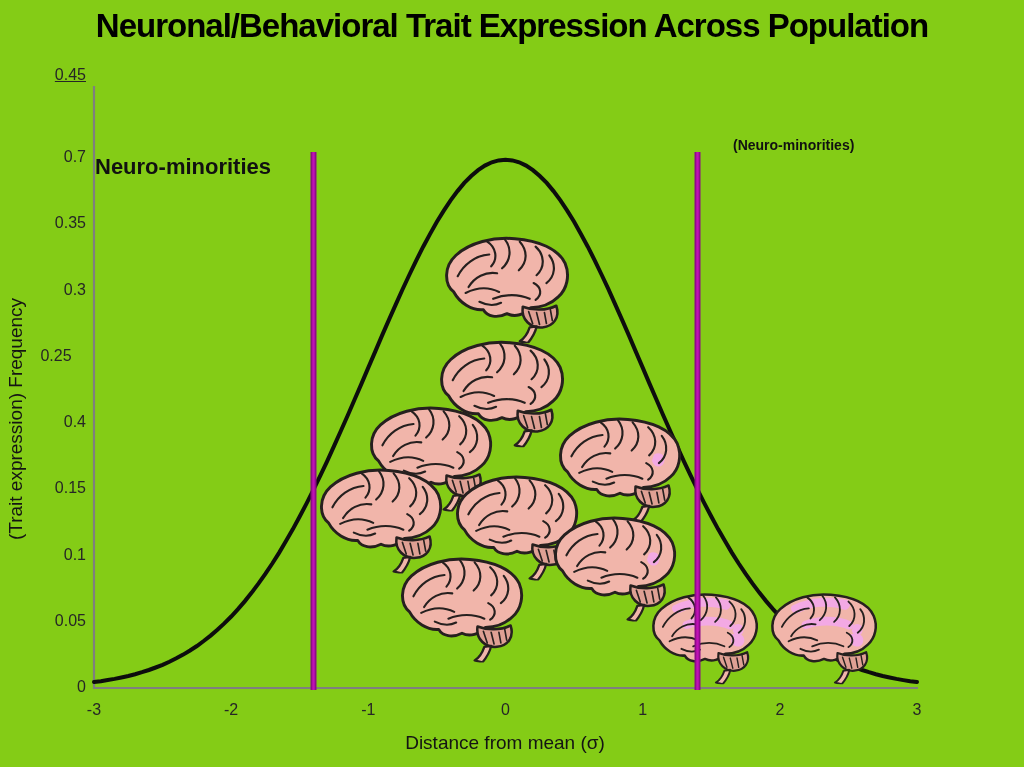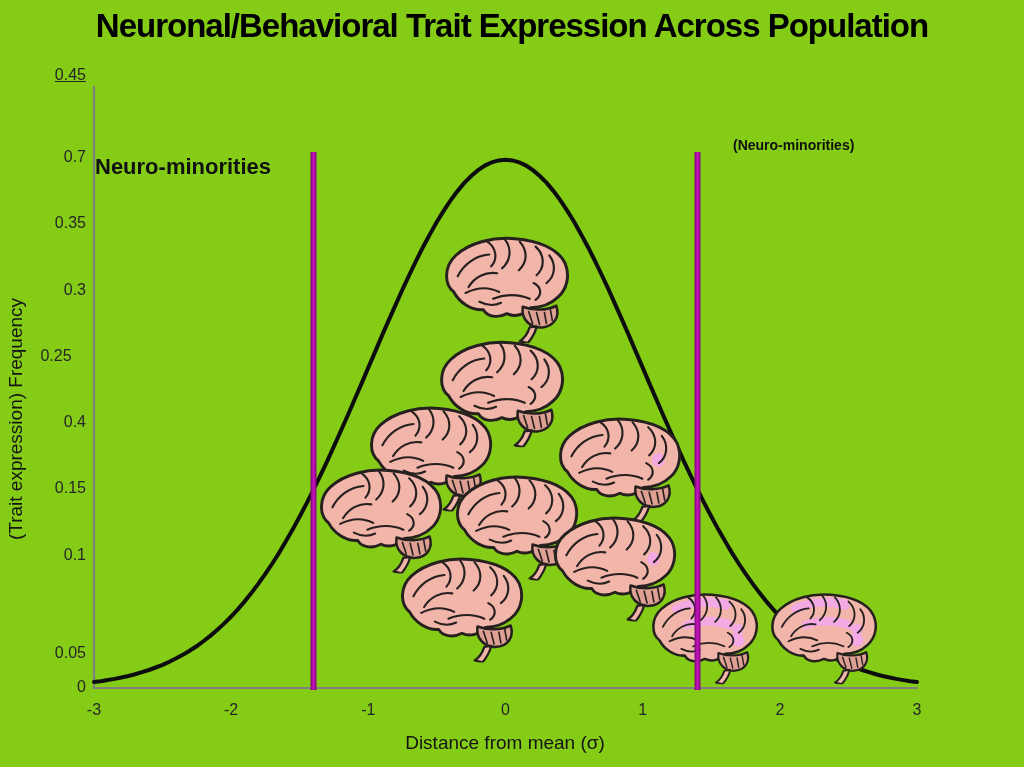--- a/index.html
+++ b/index.html
@@ -108,21 +108,21 @@
       <div class="tick xtick" style="left: 93.99px; top: 701px;">-3</div>
       <div class="tick xtick" style="left: 231.16px; top: 701px;">-2</div>
       <div class="tick xtick" style="left: 368.33px; top: 701px;">-1</div>
       <div class="tick xtick" style="left: 505.5px; top: 701px;">0</div>
       <div class="tick xtick" style="left: 642.67px; top: 701px;">1</div>
       <div class="tick xtick" style="left: 779.84px; top: 701px;">2</div>
       <div class="tick xtick" style="left: 917.01px; top: 701px;">3</div>
     </div>
   <div id="yticks">
       <div class="tick ytick" style="left: 26px; top: 678px;">0</div>
-      <div class="tick ytick" style="left: 26px; top: 644px; text-align: right;">0.05</div>
+      <div class="tick ytick" style="left: 26px; top: 612px; text-align: right;">0.05</div>
       <div class="tick ytick" style="left: 26px; top: 546px;">0.1</div>
       <div class="tick ytick" style="left: 26px; top: 479px;">0.15</div>
       <div class="tick ytick" style="left: 26px; top: 413px;">0.4</div>
       <div class="tick ytick" style="left: 26px; top: 347px; text-align: center;">0.25</div>
       <div class="tick ytick" style="left: 26px; top: 281px;">0.3</div>
       <div class="tick ytick" style="left: 26px; top: 214px;">0.35</div>
       <div class="tick ytick" style="left: 26px; top: 148px;">0.7</div>
       <div class="tick ytick" style="left: 26px; top: 66px; text-decoration: underline;">0.45</div>
     </div>
 </div>

